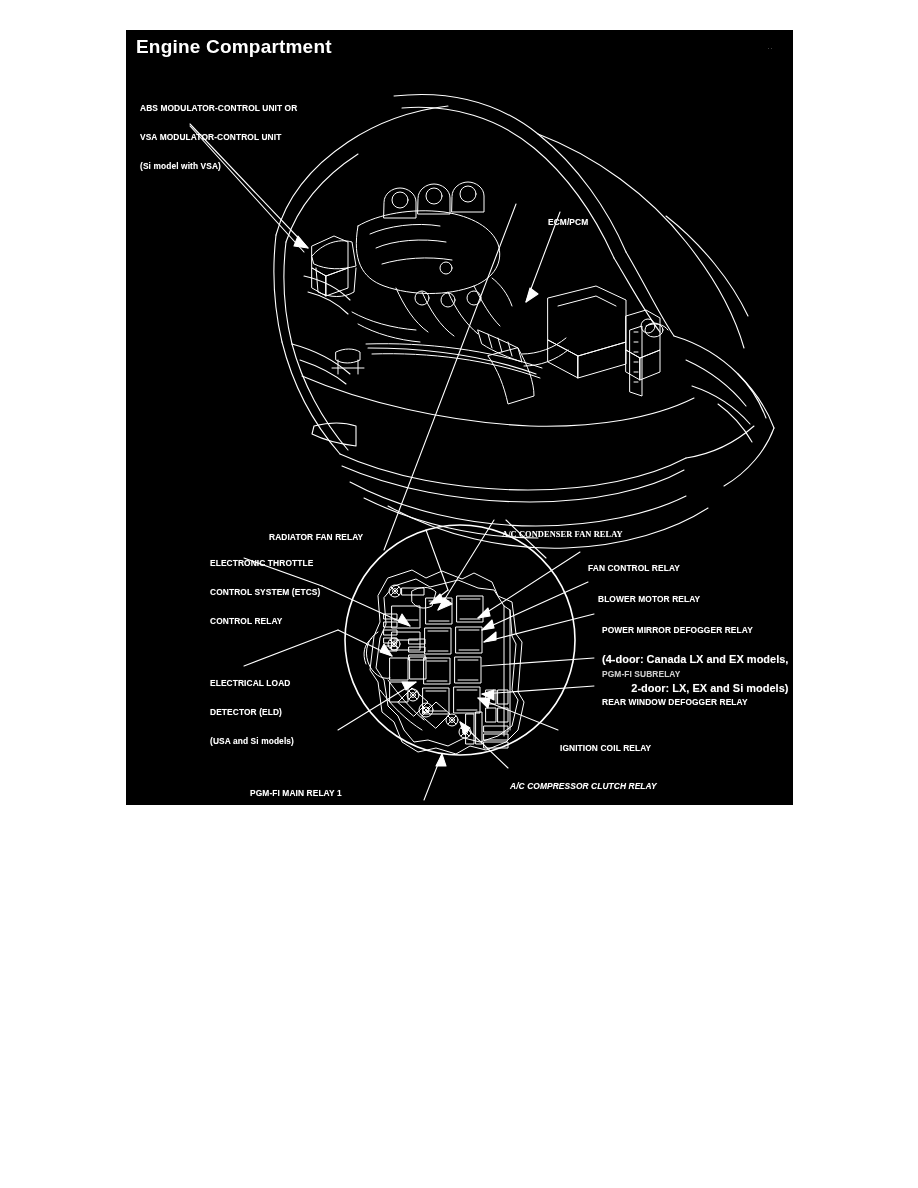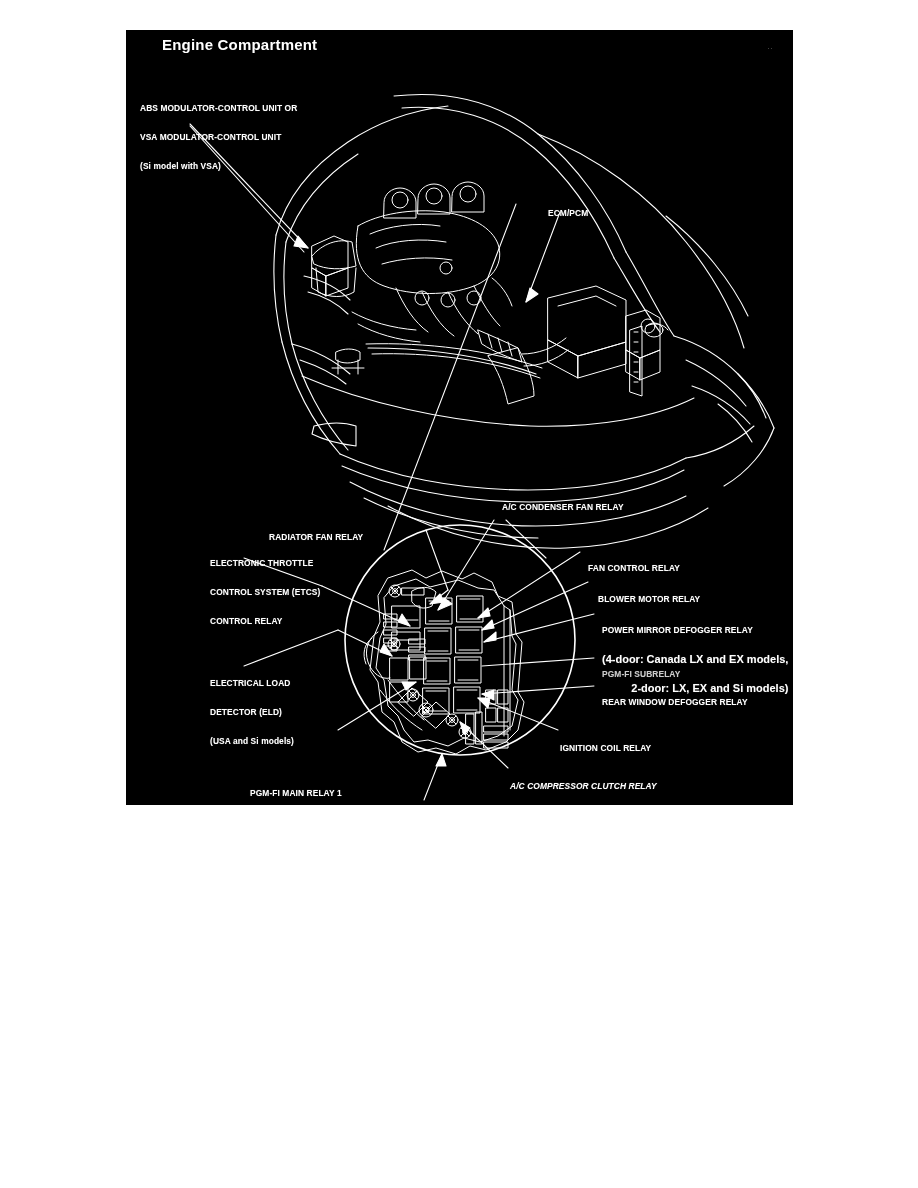--- a/index.html
+++ b/index.html
@@ -12,24 +12,23 @@
 
   
   .panel{
     position:absolute;left:126px;top:30px;width:667px;height:775px;
     background:#000;overflow:hidden;
   }
 
   
   .title{
     position:absolute;left:10px;top:6px;
-    color:#fff;font-size:15px;font-weight:bold;letter-spacing:0.2px;
+    color:#fff;font-size:19px;font-weight:bold;letter-spacing:0.2px;
     font-family:"Liberation Sans", sans-serif;
     white-space:nowrap;
-    margin-left:26px;
   }
   .corner-mark{
     position:absolute;right:14px;top:14px;width:12px;height:12px;
     opacity:.34;color:#cfcfcf;font-size:9px;line-height:9px;
     font-family:"Liberation Sans", sans-serif;
   }
 
   
   .art{position:absolute;left:0;top:0;width:667px;height:775px;}
   .art line, .art path, .art polyline, .art circle, .art rect, .art ellipse{
@@ -343,21 +342,21 @@
         </g>
       </g>
     </svg>
 
     <div class="lbl" style="left:14px;top:55px;">
       <div>ABS MODULATOR-CONTROL UNIT OR</div>
       <div>VSA MODULATOR-CONTROL UNIT</div>
       <div>(Si model with VSA)</div>
     </div>
 
-    <div class="lbl" style="left:422px;top:160px;">
+    <div class="lbl" style="left:422px;top:169px;">
       <div>ECM/PCM</div>
     </div>
 
     <div class="lbl" style="left:143px;top:484px;">
       <div>RADIATOR FAN RELAY</div>
     </div>
 
     <div class="lbl" style="left:84px;top:510px;">
       <div>ELECTRONIC THROTTLE</div>
       <div>CONTROL SYSTEM (ETCS)</div>
@@ -368,21 +367,21 @@
       <div>ELECTRICAL LOAD</div>
       <div>DETECTOR (ELD)</div>
       <div>(USA and Si models)</div>
     </div>
 
     <div class="lbl" style="left:124px;top:740px;">
       <div>PGM-FI MAIN RELAY 1</div>
       <div>(FI MAIN)</div>
     </div>
 
-    <div class="lbl" style="left:376px;top:454px;">
+    <div class="lbl" style="left:376px;top:481px;font-family:Liberation Serif, serif;">
       <div>A/C CONDENSER FAN RELAY</div>
     </div>
 
     <div class="lbl" style="left:462px;top:515px;">
       <div>FAN CONTROL RELAY</div>
     </div>
 
     <div class="lbl" style="left:472px;top:546px;">
       <div>BLOWER MOTOR RELAY</div>
     </div>

